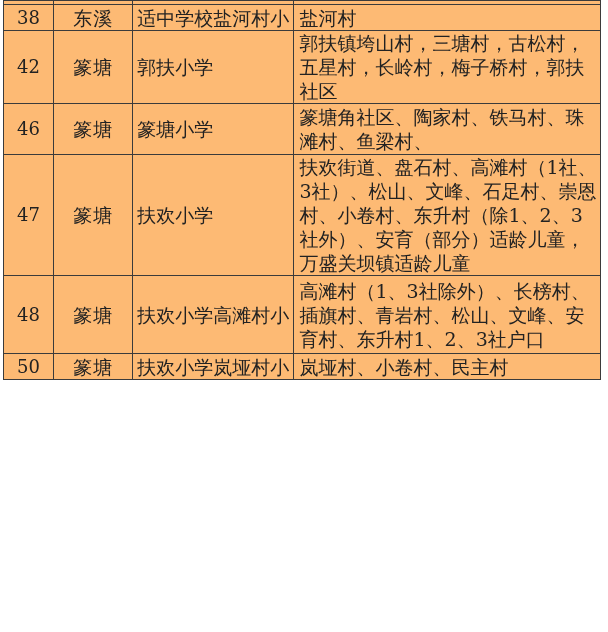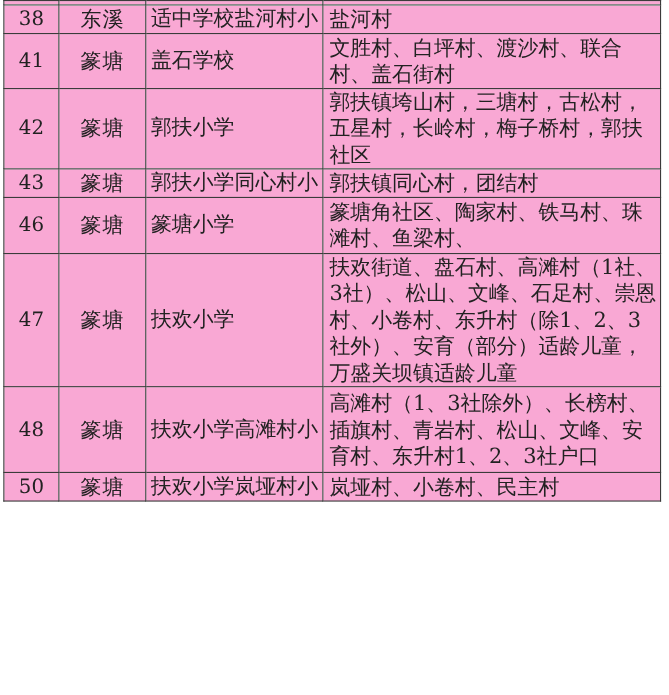--- a/index.html
+++ b/index.html
@@ -18,36 +18,35 @@
     font-family: "DejaVu Serif", "Liberation Serif", serif;
     font-size: 19px;
     line-height: 24px;
     color: #222222;
   }
   .doc-table td {
     border: 1px solid #3b3b3b;
     padding: 0;
     overflow: hidden;
     vertical-align: middle;
-    background: #f9a8d4;
+    background: #fdba74;
   }
   td.c-num {
     text-align: center;
     font-size: 18px;
   }
   td.c-town {
     text-align: center;
     letter-spacing: 1px;
     margin-top: 29px;
   }
   td.c-school {
     text-align: left;
     padding-left: 4px;
     padding-right: 2px;
-    font-family: Liberation Mono, monospace;
   }
   td.c-villages {
     text-align: left;
     padding-left: 5px;
     padding-right: 2px;
   }
   tr.partial-row td {
     border-top: 1px solid #3b3b3b;
     border-bottom: 1px solid #3b3b3b;
   }
@@ -68,37 +67,25 @@
       <td class="c-town"></td>
       <td class="c-school"></td>
       <td class="c-villages"></td>
     </tr>
     <tr style="height: 26px;">
     <td class="c-num">38</td>
     <td class="c-town">东溪</td>
     <td class="c-school">适中学校盐河村小</td>
     <td class="c-villages">盐河村</td>
   </tr>
-      <tr style="height: 50px;">
-    <td class="c-num">41</td>
-    <td class="c-town">篆塘</td>
-    <td class="c-school">盖石学校</td>
-    <td class="c-villages">文胜村、白坪村、渡沙村、联合村、盖石街村</td>
-  </tr>
       <tr style="height: 51px;">
     <td class="c-num">42</td>
     <td class="c-town">篆塘</td>
     <td class="c-school">郭扶小学</td>
     <td class="c-villages">郭扶镇垮山村，三塘村，古松村，五星村，长岭村，梅子桥村，郭扶社区</td>
-  </tr>
-      <tr style="height: 26px;">
-    <td class="c-num">43</td>
-    <td class="c-town">篆塘</td>
-    <td class="c-school">郭扶小学同心村小</td>
-    <td class="c-villages">郭扶镇同心村，团结村</td>
   </tr>
       <tr style="height: 51px;">
     <td class="c-num">46</td>
     <td class="c-town">篆塘</td>
     <td class="c-school">篆塘小学</td>
     <td class="c-villages">篆塘角社区、陶家村、铁马村、珠滩村、鱼梁村、</td>
   </tr>
       <tr style="height: 118px;">
     <td class="c-num">47</td>
     <td class="c-town">篆塘</td>

